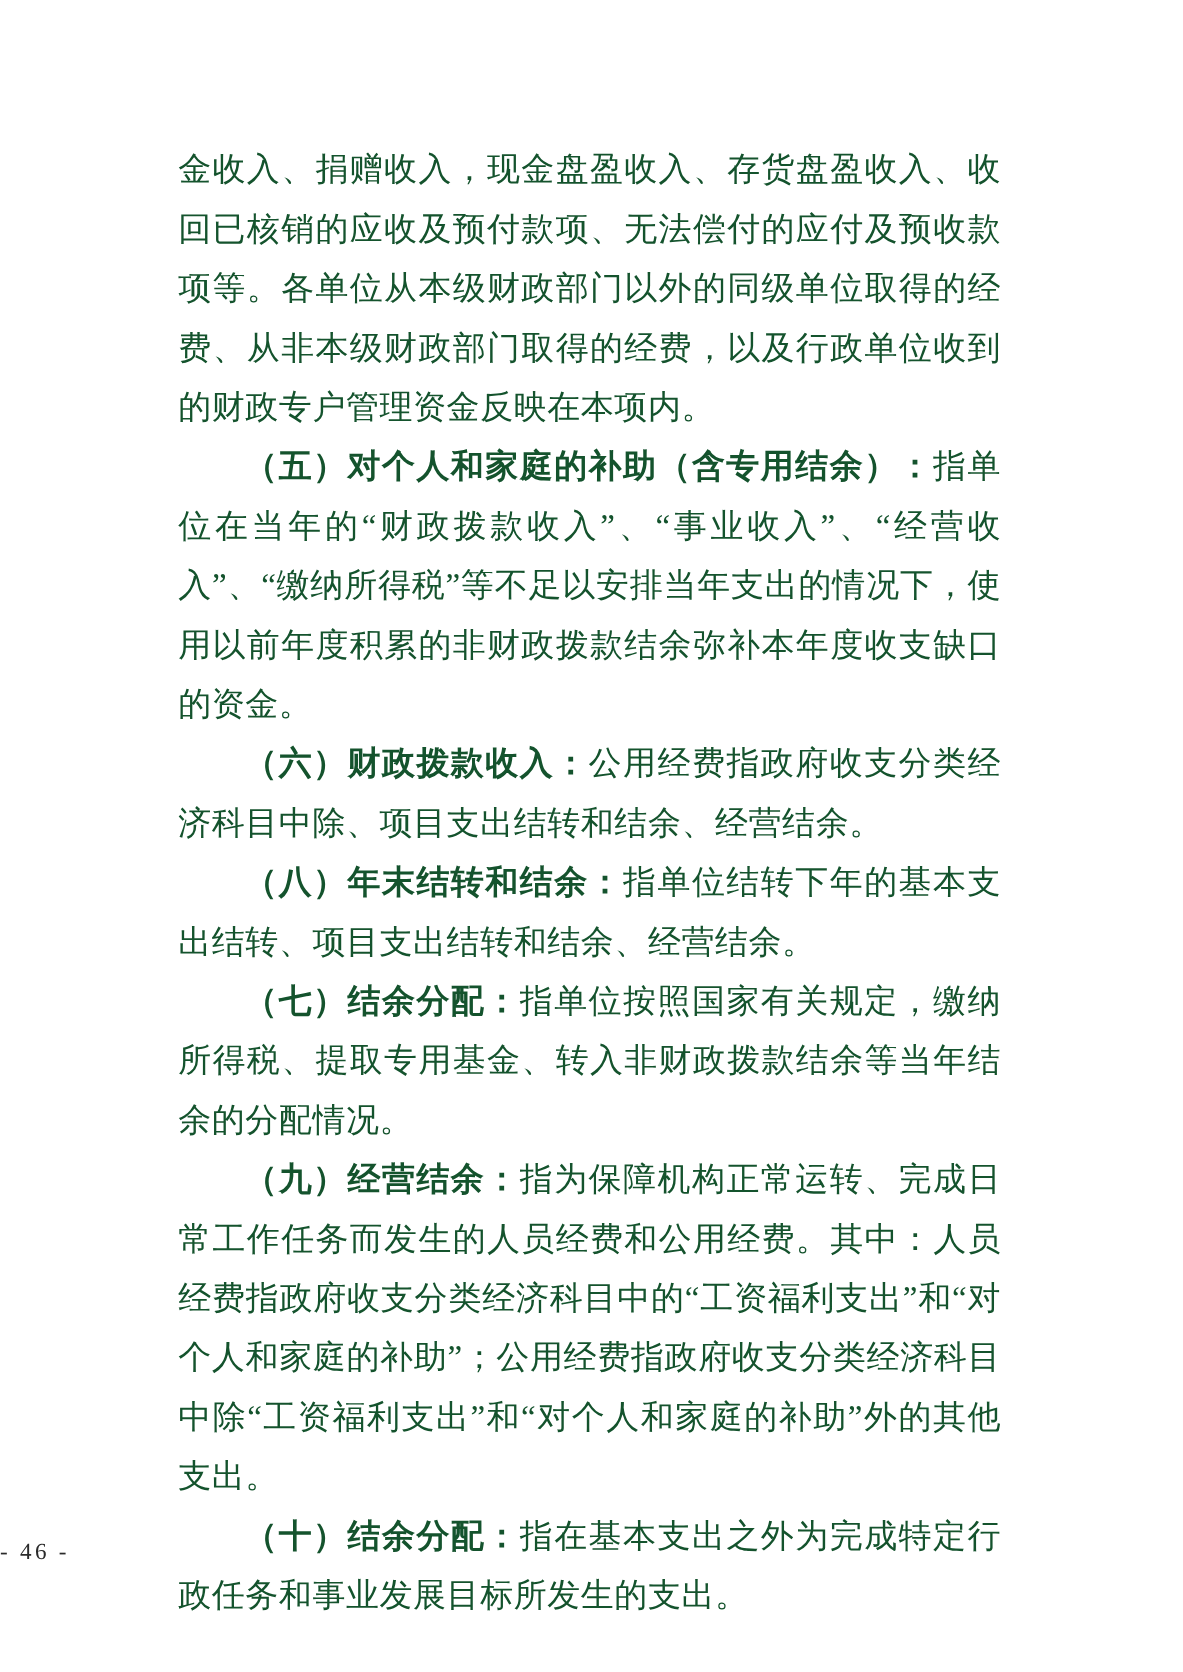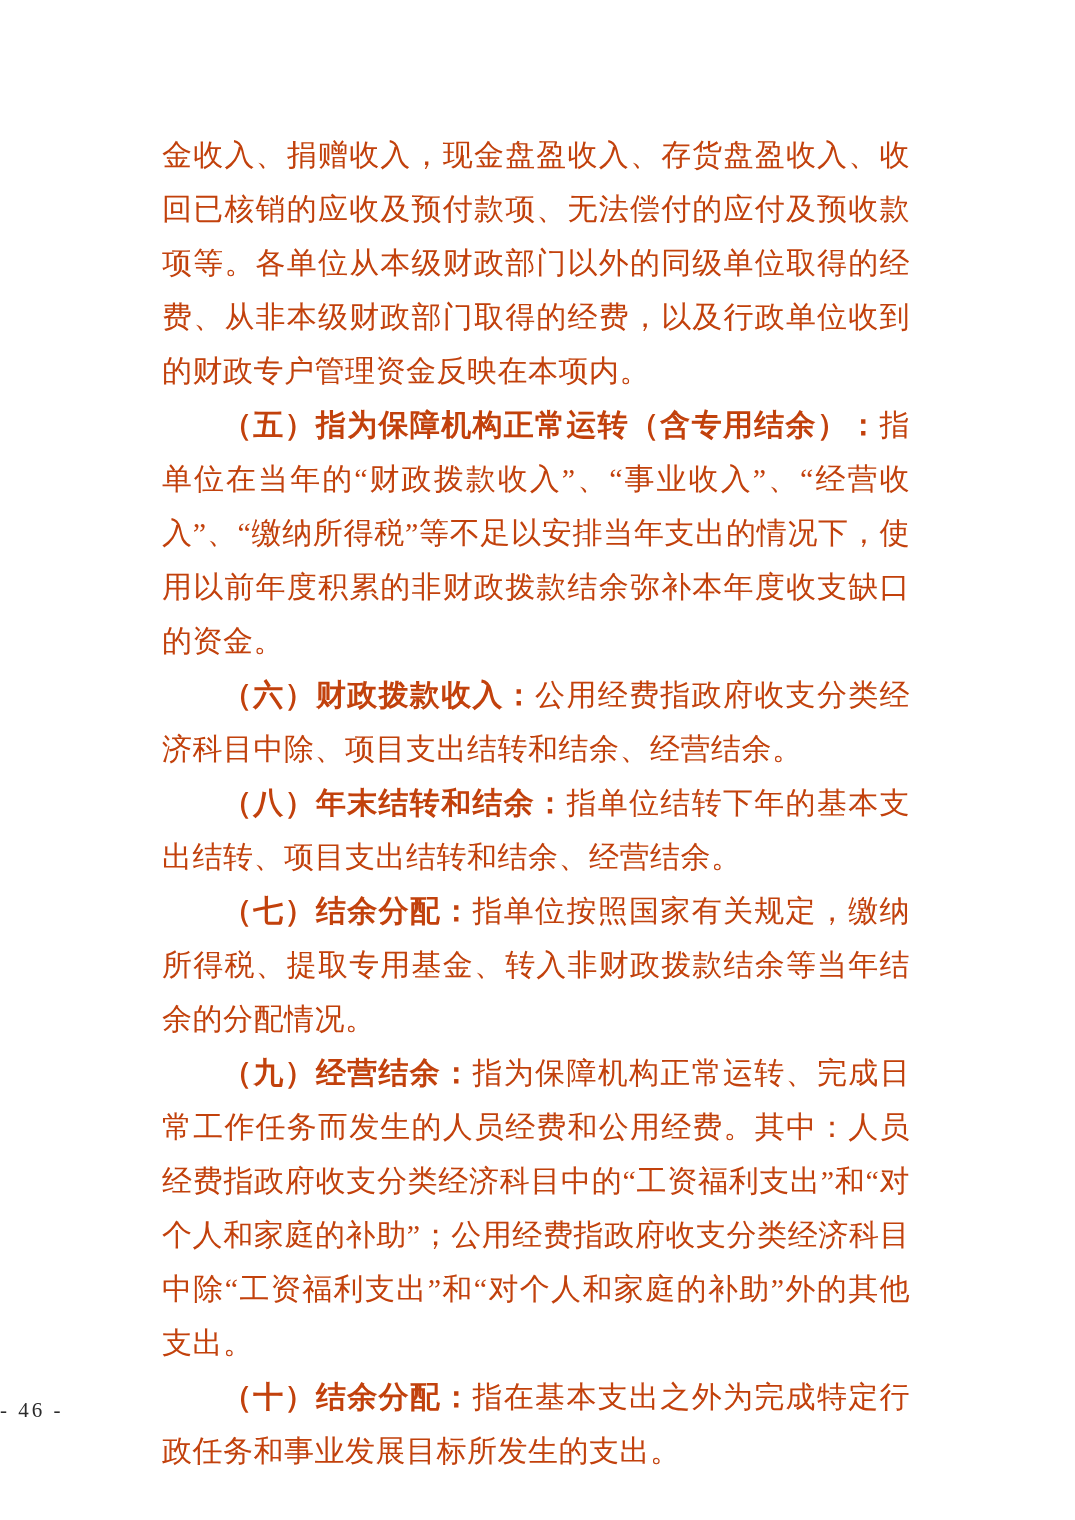--- a/index.html
+++ b/index.html
@@ -13,21 +13,21 @@
     height: 1520px;
     background: #ffffff;
     overflow: hidden;
     font-family: "Liberation Serif", "DejaVu Serif", serif;
   }
   .text-block {
     position: absolute;
     left: 162px;
     top: 128px;
     width: 748px;
-    color: #c2410c;
+    color: #14532d;
   }
   .para {
     margin: 0;
     font-size: 30px;
     line-height: 54px;
     text-align: justify;
     text-justify: inter-ideograph;
     text-indent: 2em;
     font-weight: 400;
     letter-spacing: 0.5px;
@@ -51,21 +51,21 @@
 </style>
 </head>
 <body>
 
 <div class="page">
 
   <div class="text-block">
 
     <p class="para continued"><span>金收入、捐赠收入，现金盘盈收入、存货盘盈收入、收回已核销的应收及预付款项、无法偿付的应付及预收款项等。各单位从本级财政部门以外的同级单位取得的经费、从非本级财政部门取得的经费，以及行政单位收到的财政专户管理资金反映在本项内。</span></p>
 
-    <p class="para"><span class="head">（五）指为保障机构正常运转（含专用结余）：</span><span>指单位在当年的“财政拨款收入”、“事业收入”、“经营收入”、“缴纳所得税”等不足以安排当年支出的情况下，使用以前年度积累的非财政拨款结余弥补本年度收支缺口的资金。</span></p>
+    <p class="para"><span class="head">（五）对个人和家庭的补助（含专用结余）：</span><span>指单位在当年的“财政拨款收入”、“事业收入”、“经营收入”、“缴纳所得税”等不足以安排当年支出的情况下，使用以前年度积累的非财政拨款结余弥补本年度收支缺口的资金。</span></p>
 
     <p class="para"><span class="head">（六）财政拨款收入：</span><span>公用经费指政府收支分类经济科目中除、项目支出结转和结余、经营结余。</span></p>
 
     <p class="para"><span class="head">（八）年末结转和结余：</span><span>指单位结转下年的基本支出结转、项目支出结转和结余、经营结余。</span></p>
 
     <p class="para"><span class="head">（七）结余分配：</span><span>指单位按照国家有关规定，缴纳所得税、提取专用基金、转入非财政拨款结余等当年结余的分配情况。</span></p>
 
     <p class="para"><span class="head">（九）经营结余：</span><span>指为保障机构正常运转、完成日常工作任务而发生的人员经费和公用经费。其中：人员经费指政府收支分类经济科目中的“工资福利支出”和“对个人和家庭的补助”；公用经费指政府收支分类经济科目中除“工资福利支出”和“对个人和家庭的补助”外的其他支出。</span></p>
 
     <p class="para"><span class="head">（十）结余分配：</span><span>指在基本支出之外为完成特定行政任务和事业发展目标所发生的支出。</span></p>

